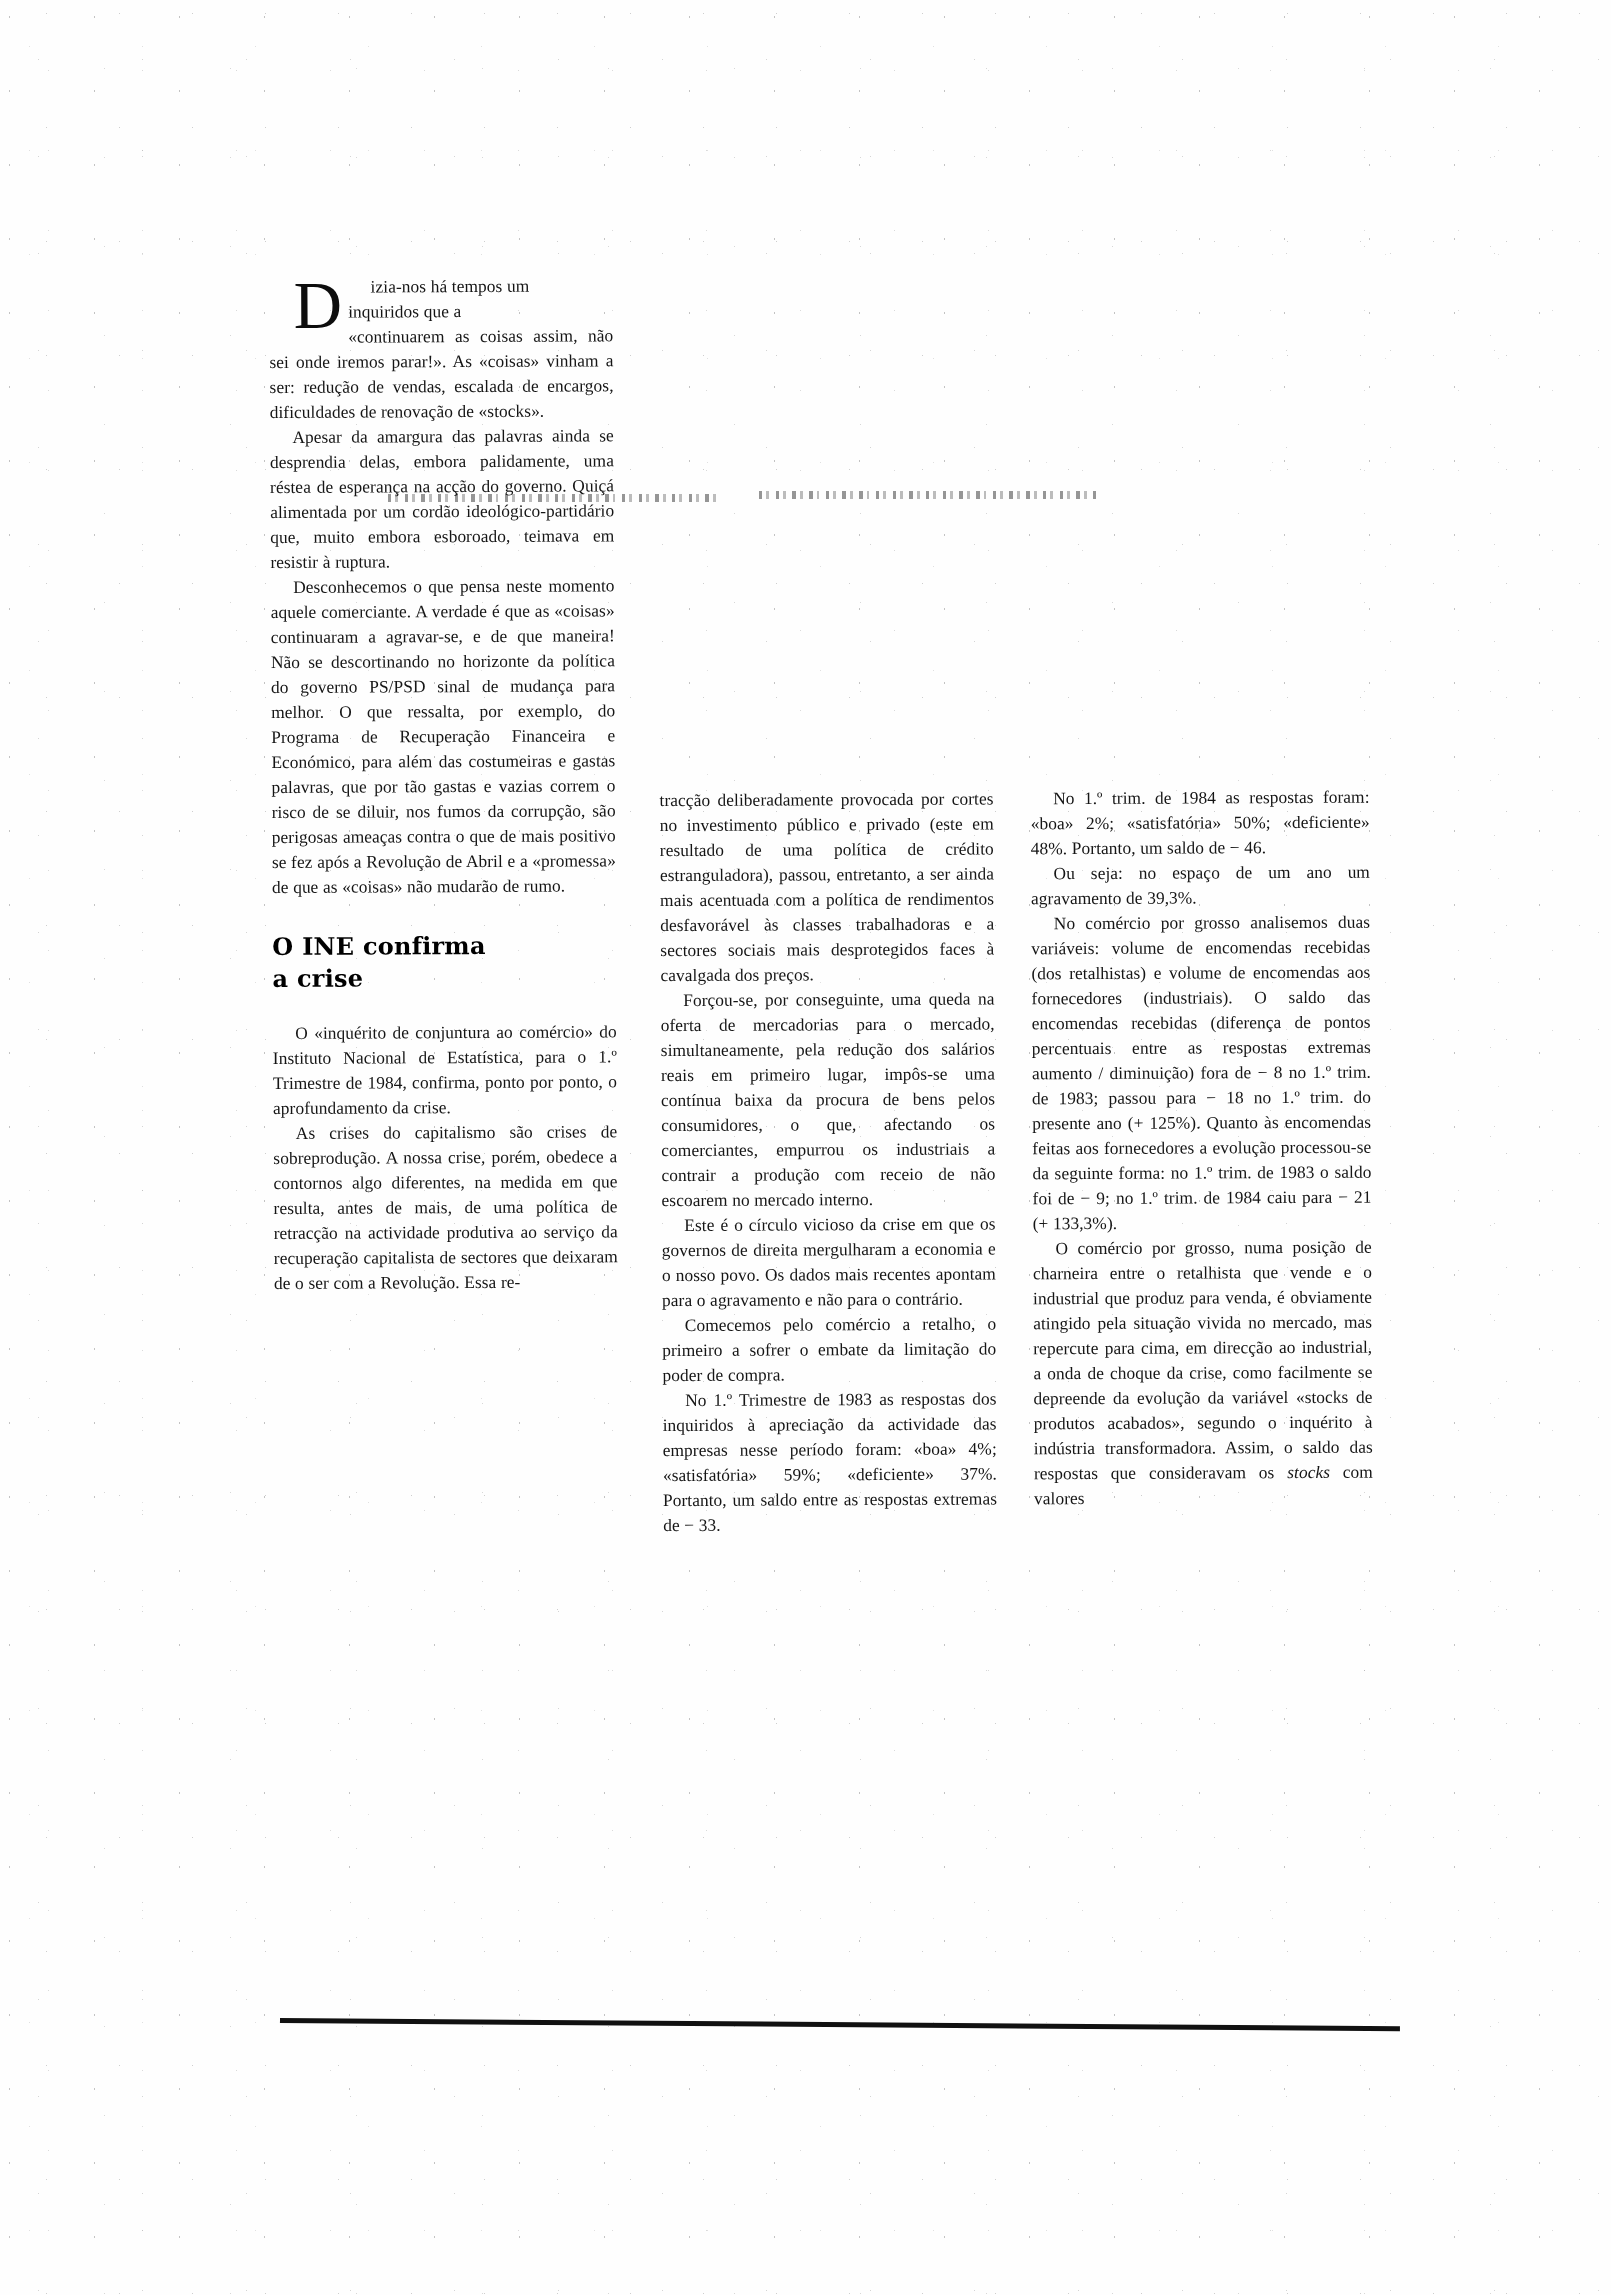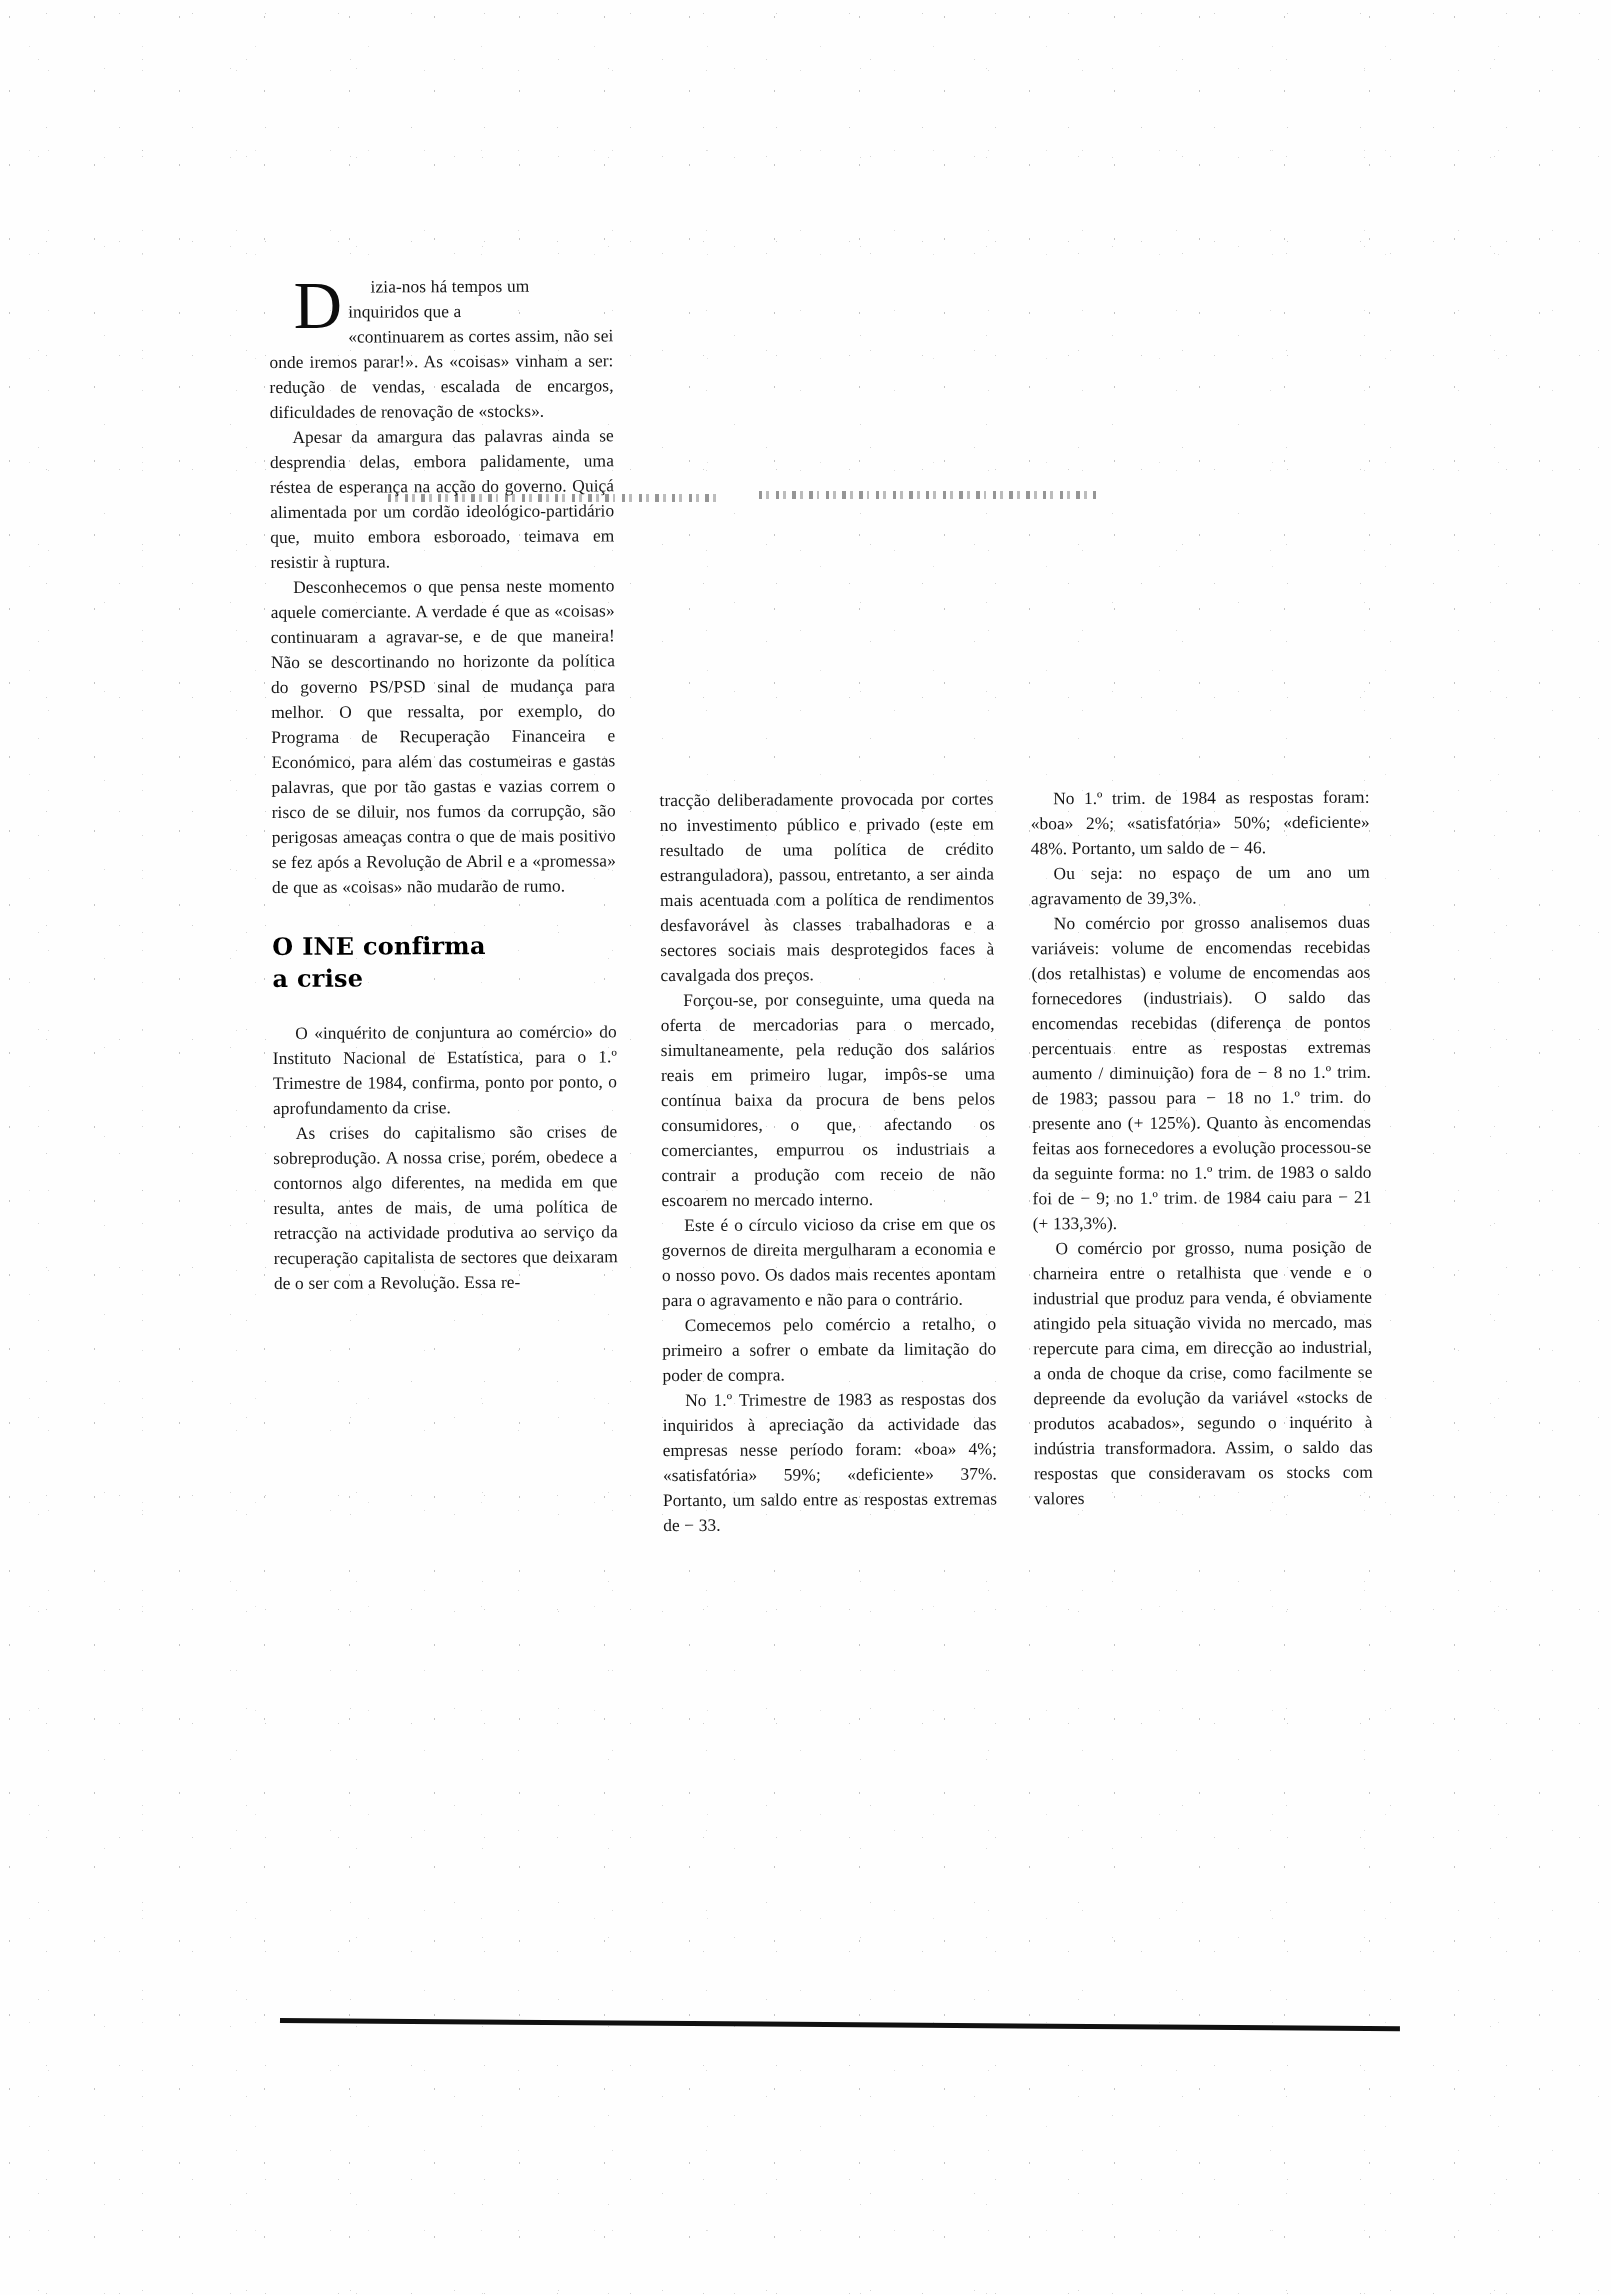--- a/index.html
+++ b/index.html
@@ -105,21 +105,21 @@
     font-family: "DejaVu Serif", "Liberation Serif", serif;
     font-weight: 700;
     font-size: 24px;
     line-height: 32px;
     letter-spacing: 0.2px;
     color: #000;
   }
   .section-head .hl { display: block; }
 
   
-  .it { }
+  .it { font-style: italic; }
 
   
   #bottom-rule {
     position: absolute;
     left: 280px;
     top: 2018px;
     width: 1120px;
     height: 5.4px;
     background: #111;
     transform: rotate(0.42deg);
@@ -149,21 +149,21 @@
   <div id="article">
 
     <div class="columns">
 
       <div class="col col-1">
 
         <p class="dropcap-para">
           <span class="dropcap">D</span>
           <span class="lead-lines">izia-nos há tempos um</span><br>
           <span class="lead-lines">inquiridos que a</span><br>
-          <span class="lead-lines">«continuarem as cortes</span>
+          <span class="lead-lines">«continuarem as coisas</span>
           <span>assim, não sei onde iremos parar!». As «coisas» vinham a ser: redução de vendas, escalada de encargos, dificuldades de renovação de «stocks».</span>
         </p>
 
         <p>Apesar da amargura das palavras ainda se desprendia delas, embora palidamente, uma réstea de esperança na acção do governo. Quiçá alimentada por um cordão ideológico-partidário que, muito embora esboroado, teimava em resistir à ruptura.</p>
         <p>Desconhecemos o que pensa neste momento aquele comerciante. A verdade é que as «coisas» continuaram a agravar-se, e de que maneira! Não se descortinando no horizonte da política do governo PS/PSD sinal de mudança para melhor. O que ressalta, por exemplo, do Programa de Recuperação Financeira e Económico, para além das costumeiras e gastas palavras, que por tão gastas e vazias correm o risco de se diluir, nos fumos da corrupção, são perigosas ameaças contra o que de mais positivo se fez após a Revolução de Abril e a «promessa» de que as «coisas» não mudarão de rumo.</p>
 
         <div class="section-head">
           <span class="hl">O INE confirma</span>
           <span class="hl">a crise</span>
         </div>

